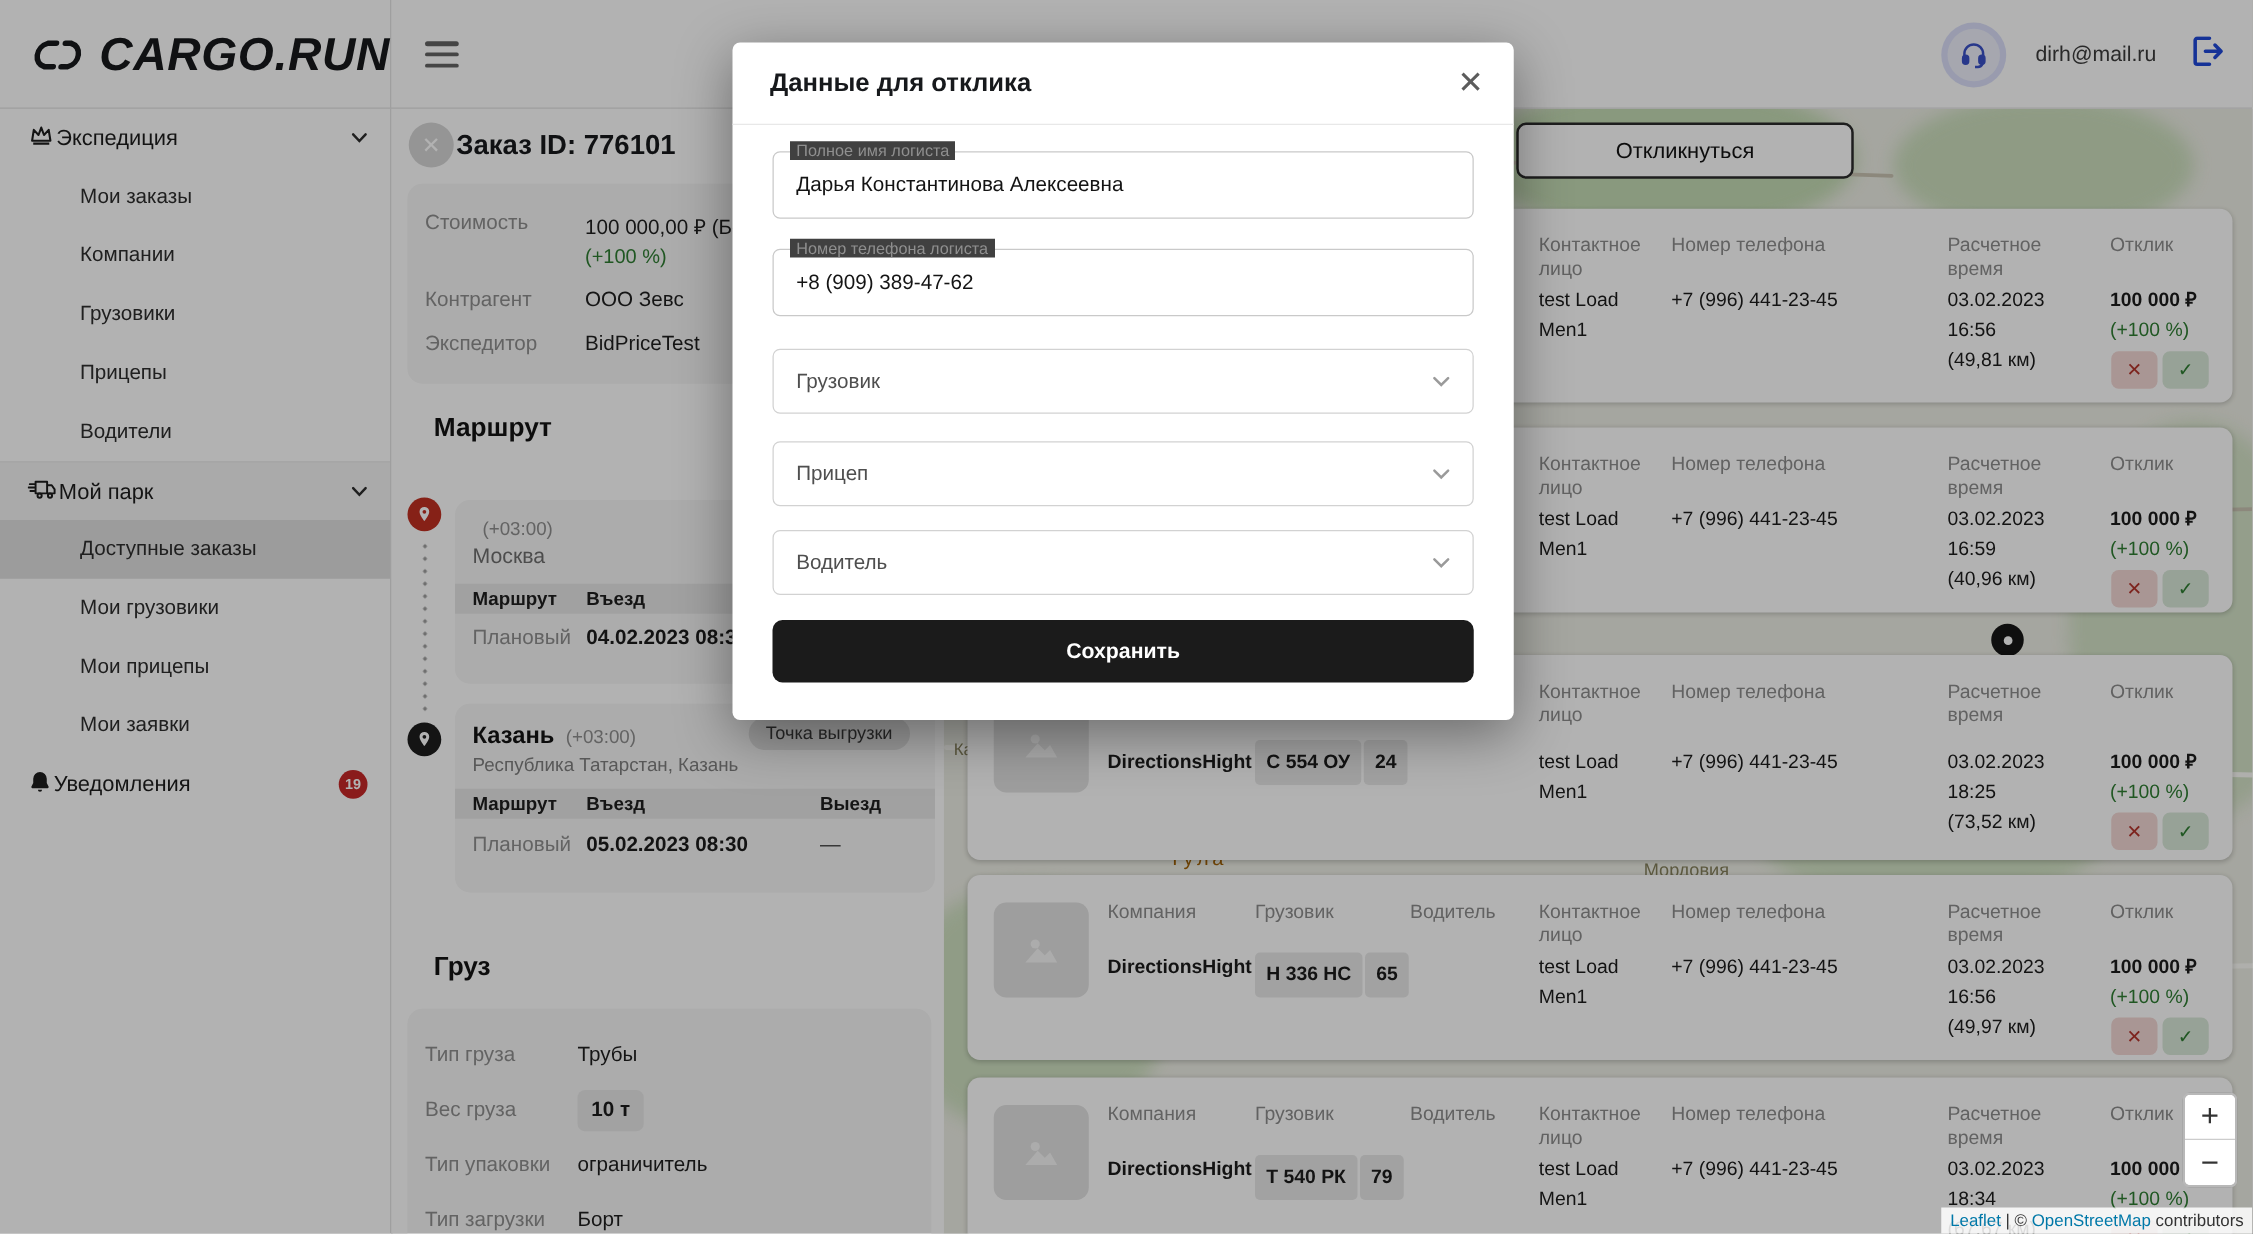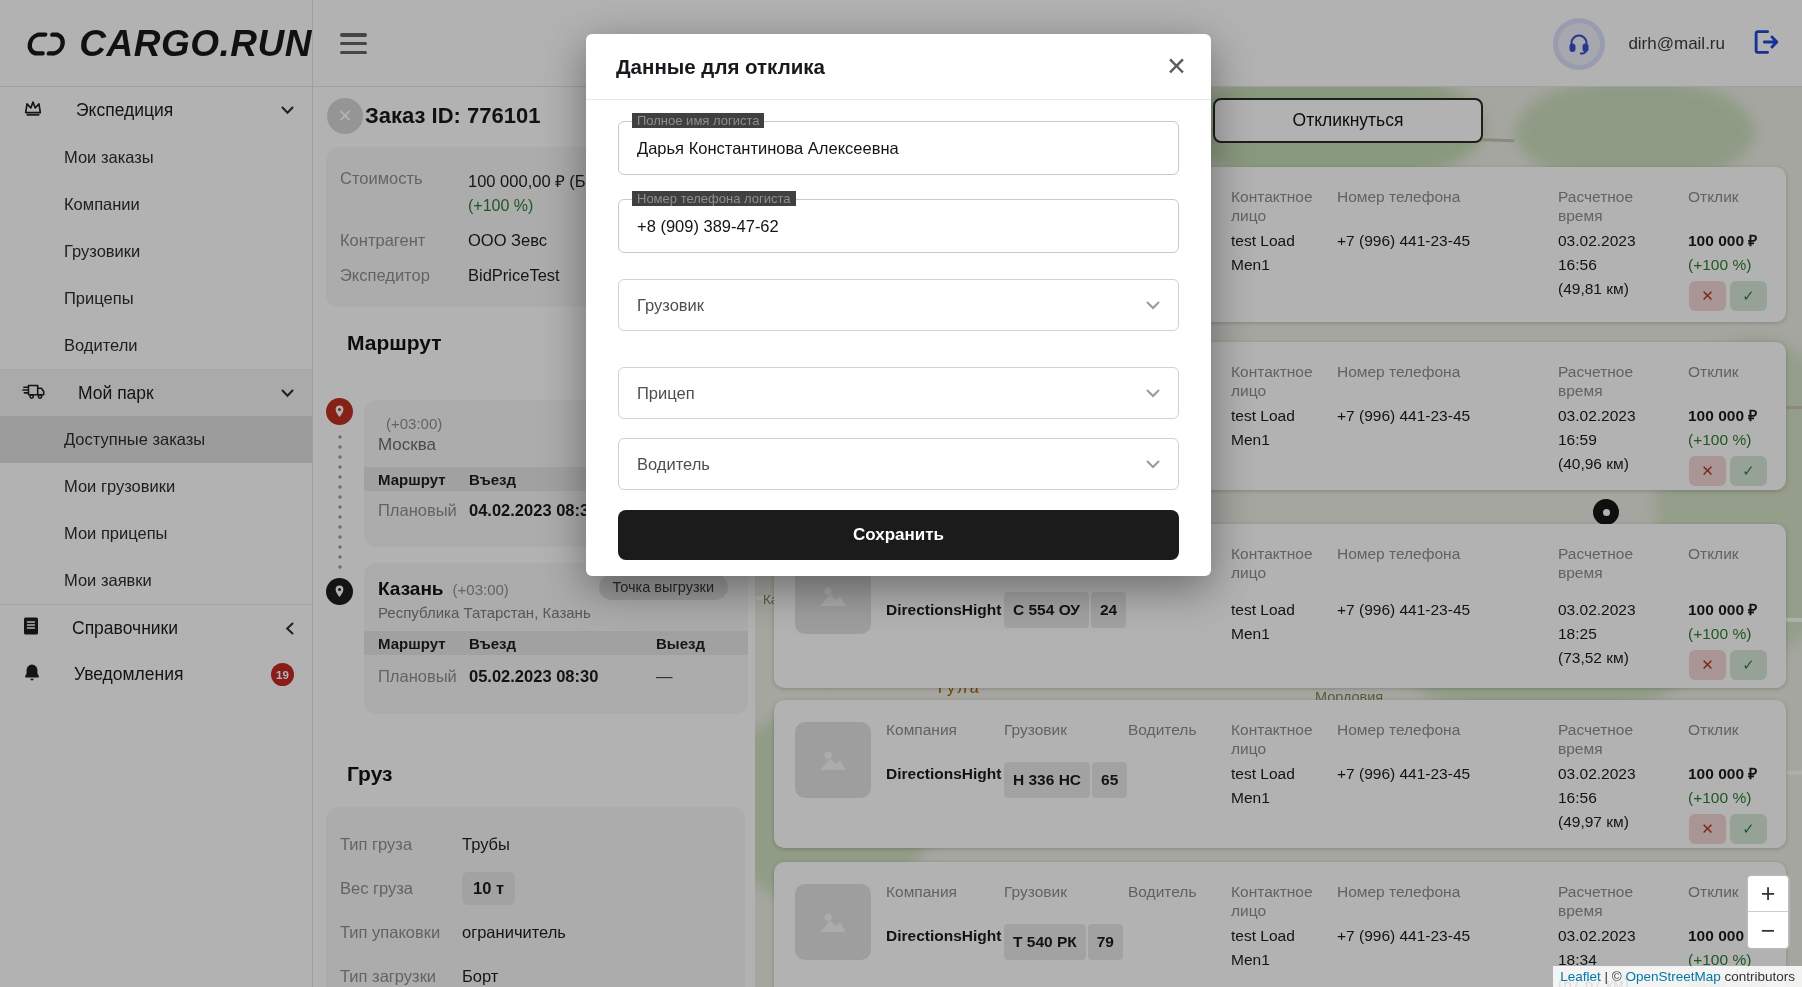--- a/index.html
+++ b/index.html
@@ -14,21 +14,21 @@
   .logo-text{font-size:37px;font-weight:900;font-style:italic;letter-spacing:.5px;color:#17191c}
   .burger{position:absolute;left:340px;top:33px;width:27px;height:21px;display:flex;flex-direction:column;justify-content:space-between}
   .burger i{display:block;height:3.5px;background:#646464;border-radius:2px}
   .hdr-right{position:absolute;right:22px;top:0;height:87px;display:flex;align-items:center;gap:28px}
   .headset-badge{width:42px;height:42px;border-radius:50%;background:#eef0fb;display:flex;align-items:center;justify-content:center;
                  box-shadow:0 0 0 5px rgba(90,110,230,.22)}
   .email{font-size:17px;color:#3c3c3c}
 
   
   .sidebar{position:absolute;top:87px;left:0;width:313px;bottom:0;background:#fff;border-right:1px solid #e4e4e4;z-index:9}
-  .nav-top{height:47px;display:flex;align-items:center;padding:0 18px 0 22px;gap:32px;font-size:17.5px;font-weight:500;color:#1d1d1d;cursor:pointer}
+  .nav-top{height:47px;display:flex;align-items:center;padding:0 18px 0 22px;gap:1px;font-size:17.5px;font-weight:500;color:#1d1d1d;cursor:pointer}
   .nav-top .chev{margin-left:auto;display:flex}
   .nav-sub{height:47px;display:flex;align-items:center;padding-left:64px;font-size:16.5px;color:#2e2e2e;cursor:pointer}
   .nav-sub.active{background:#e0e0e0}
   .grp-sep{border-top:1px solid #ececec}
   .row-park{background:#f4f4f4}
   .badge19{margin-left:auto;background:#c62828;color:#fff;border-radius:50%;min-width:23px;height:23px;
            display:flex;align-items:center;justify-content:center;font-size:11.5px;font-weight:700}
 
   
   .panel{position:absolute;left:314px;top:87px;width:441px;bottom:0;background:#fff;z-index:8}
@@ -114,21 +114,21 @@
   .m-title{font-size:20.5px;font-weight:800;color:#17191c}
   .m-x{margin-left:auto;font-size:25px;color:#5c5c5c;background:none;border:none;cursor:pointer;line-height:1;font-family:inherit}
   .m-body{padding:21px 32px 0 32px}
   .fld{position:relative;border:1px solid #c9c9c9;border-radius:6px;height:54px;display:flex;align-items:center;
        padding:0 18px;font-size:16.5px;color:#141414;background:#fff}
   .flabel{position:absolute;top:-9px;left:13px;background:#404040;padding:0 5px;font-size:13px;color:#8f8f8f}
   .f2{margin-top:24px}
   .sel{border:1px solid #d2d2d2;border-radius:6px;height:52px;display:flex;align-items:center;padding:0 18px;
        font-size:16.5px;color:#4f4f4f;background:#fff;cursor:pointer}
   .sel .chev{margin-left:auto;display:flex}
-  .s1{margin-top:26px}.s2{margin-top:36px}.s3{margin-top:19px}
+  .s1{margin-top:26px}.s2{margin-top:22px}.s3{margin-top:19px}
   .save{margin-top:20px;width:100%;height:50px;background:#1b1b1b;color:#fff;border:none;border-radius:8px;
         font-size:17px;font-weight:600;cursor:pointer;font-family:inherit}
 
   
   .zoomctl{position:absolute;right:12px;bottom:37px;width:44px;z-index:60;border:2px solid rgba(0,0,0,.28);border-radius:6px;overflow:hidden;background:#fff}
   .zbtn{height:36px;background:#fff;font-size:25px;color:#333;display:flex;align-items:center;justify-content:center;cursor:pointer;border:none;width:100%;font-family:inherit}
   .zbtn:first-child{border-bottom:1px solid #ccc}
   .attr{position:absolute;right:0;bottom:0;height:21px;background:rgba(255,255,255,.85);z-index:60;
         font-size:13.5px;color:#333;padding:0 7px;display:flex;align-items:center;white-space:pre}
   .attr .lnk{color:#0078a8}
@@ -418,32 +418,20 @@
           <svg width="13" height="9" viewBox="0 0 13 9" fill="none" stroke="#2d2d2d" stroke-width="2" stroke-linecap="round">
             <path d="M1.5 1.5 L6.5 6.8 L11.5 1.5"></path>
           </svg>
         </span>
     </div>
     <div class="nav-sub active">Доступные заказы</div>
     <div class="nav-sub">Мои грузовики</div>
     <div class="nav-sub">Мои прицепы</div>
     <div class="nav-sub">Мои заявки</div>
 
-    <div class="nav-top grp-sep">
-      <span><svg width="18" height="20" viewBox="0 0 18 20">
-            <rect x="2" y="1.5" width="14" height="17" rx="1.5" fill="#1d1d1d"></rect>
-            <path d="M5.5 6 h7 M5.5 9 h7 M5.5 12 h7" stroke="#fff" stroke-width="1.4" stroke-linecap="round"></path>
-          </svg></span>
-      <span>Справочники</span>
-      <span class="chev">
-          <svg width="9" height="13" viewBox="0 0 9 13" fill="none" stroke="#2d2d2d" stroke-width="2" stroke-linecap="round">
-            <path d="M7.5 1.5 L2.2 6.5 L7.5 11.5"></path>
-          </svg>
-        </span>
-    </div>
 
     <div class="nav-top">
       <span><svg width="20" height="21" viewBox="0 0 24 24" fill="#1d1d1d">
             <path d="M12 2.5a6.5 6.5 0 0 0-6.5 6.5v4L3.8 16.5 a1 1 0 0 0 .9 1.5 h14.6 a1 1 0 0 0 .9-1.5 L18.5 13 v-4 A6.5 6.5 0 0 0 12 2.5z"></path>
             <path d="M10 19.5 a2 2 0 0 0 4 0z"></path>
           </svg></span>
       <span>Уведомления</span>
       <span class="badge19">19</span>
     </div>
   </div>

